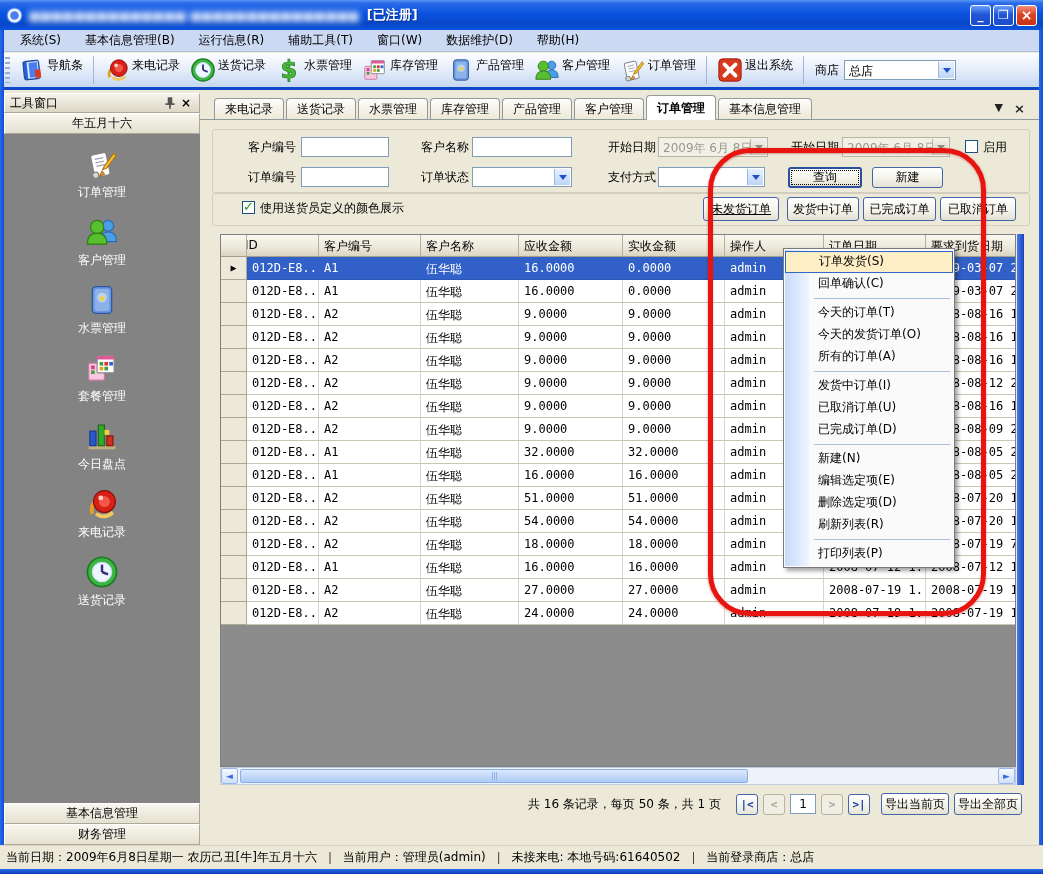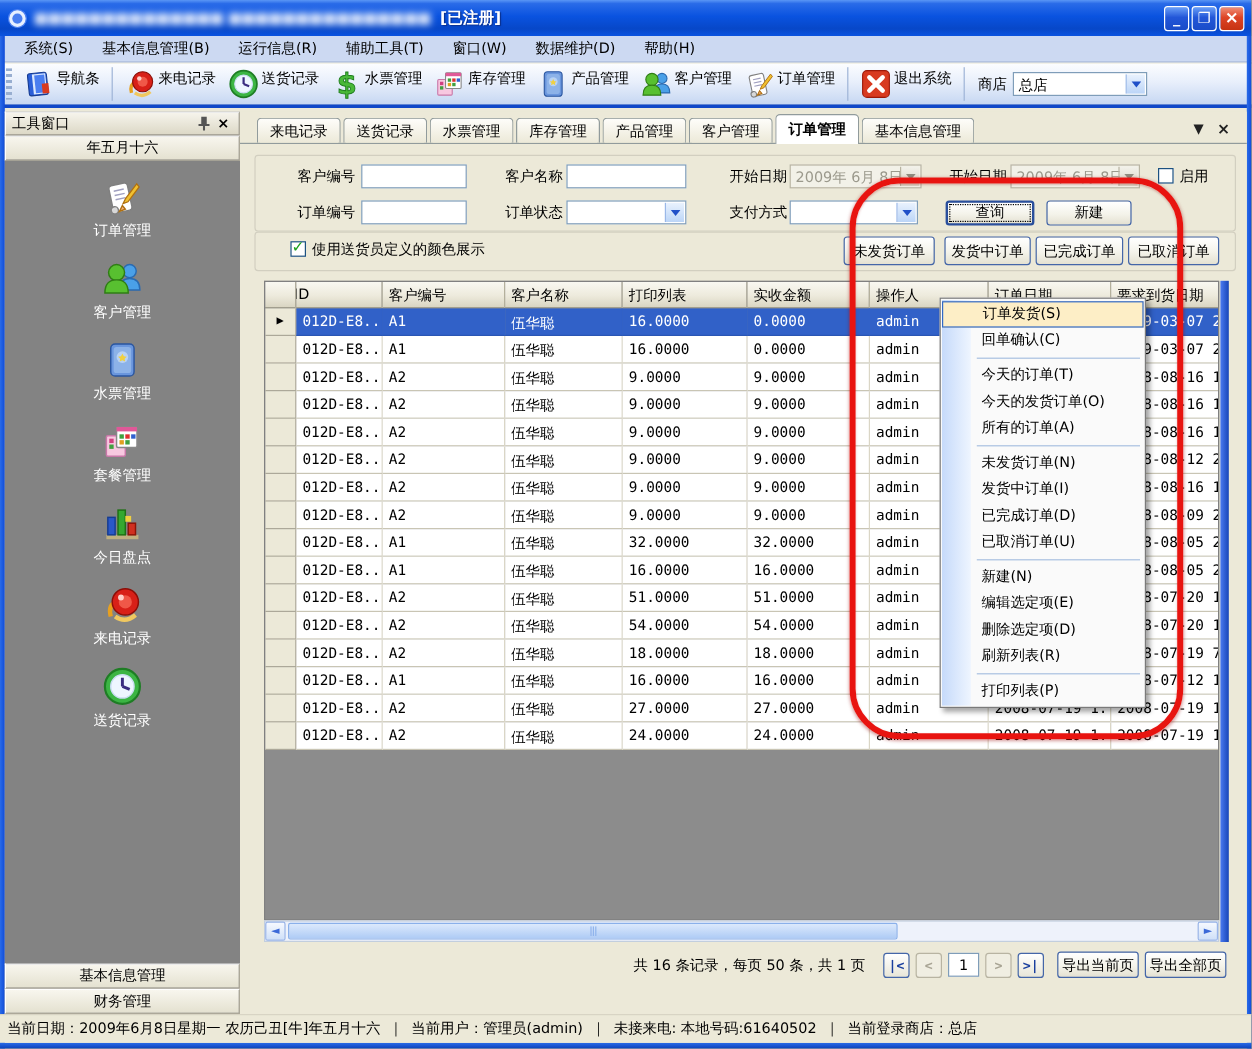--- a/index.html
+++ b/index.html
@@ -449,32 +449,32 @@
     <div class="flabel" style="left:404px;top:74px;width:52px;">支付方式</div>
     <div class="fcombo" style="left:458px;top:74px;width:107px;">
       <span class="val"></span>
       <span class="cmb-btn"></span>
     </div>
     <div class="xp-btn focus" style="left:588px;top:74px;width:74px;">查询</div>
     <div class="xp-btn" style="left:672px;top:74px;width:71px;">新建</div>
 
     <span class="cb checked" style="left:42px;top:108px;"></span>
     <div class="flabel" style="left:60px;top:105px;width:250px;text-align:left;">使用送货员定义的颜色展示</div>
-    <div class="xp-btn" style="left:503px;top:104px;width:76px;height:24px;" id="sb0">未发货订单</div>
+    <div class="xp-btn" style="left:503px;top:104px;width:76px;height:24px;text-decoration:underline;" id="sb0">未发货订单</div>
     <div class="xp-btn" style="left:587px;top:104px;width:72px;height:24px;" id="sb1">发货中订单</div>
     <div class="xp-btn" style="left:663px;top:104px;width:73px;height:24px;" id="sb2">已完成订单</div>
     <div class="xp-btn" style="left:740px;top:104px;width:76px;height:24px;" id="sb3">已取消订单</div>
 
     <div class="grid" id="grid">
         <div class="g-head">
           <div class="hcell" style="width: 26px;"></div>
           <div class="hcell hclip" style="width: 72px;">ID</div>
           <div class="hcell" style="width: 102px;">客户编号</div>
           <div class="hcell" style="width: 98px;">客户名称</div>
-          <div class="hcell" style="width: 104px;">打印列表</div>
+          <div class="hcell" style="width: 104px;">应收金额</div>
           <div class="hcell" style="width: 102px;">实收金额</div>
           <div class="hcell" style="width: 99px;">操作人</div>
           <div class="hcell" style="width: 102px;">订单日期</div>
           <div class="hcell" style="width: 140px;">要求到货日期</div>
         </div>
         <div class="g-row sel">
           <div class="cell ind" style="width: 26px;">▶</div>
           <div class="cell" style="width: 72px;">012D-E8...</div>
           <div class="cell" style="width: 102px;">A1</div>
           <div class="cell" style="width: 98px;">伍华聪</div>
@@ -674,24 +674,23 @@
     </div>
 
     <div class="ctx" id="ctxMenu">
         <div class="cmi hl">订单发货(S)</div>
         <div class="cmi">回单确认(C)</div>
         <div class="csep"></div>
         <div class="cmi">今天的订单(T)</div>
         <div class="cmi">今天的发货订单(O)</div>
         <div class="cmi">所有的订单(A)</div>
         <div class="csep"></div>
-        <div class="cmi">未发货订单(N)</div>
         <div class="cmi">发货中订单(I)</div>
+        <div class="cmi">已取消订单(U)</div>
         <div class="cmi">已完成订单(D)</div>
-        <div class="cmi">已取消订单(U)</div>
         <div class="csep"></div>
         <div class="cmi">新建(N)</div>
         <div class="cmi">编辑选定项(E)</div>
         <div class="cmi">删除选定项(D)</div>
         <div class="cmi">刷新列表(R)</div>
         <div class="csep"></div>
         <div class="cmi">打印列表(P)</div>
       </div>
 
     <div class="annotation"></div>

